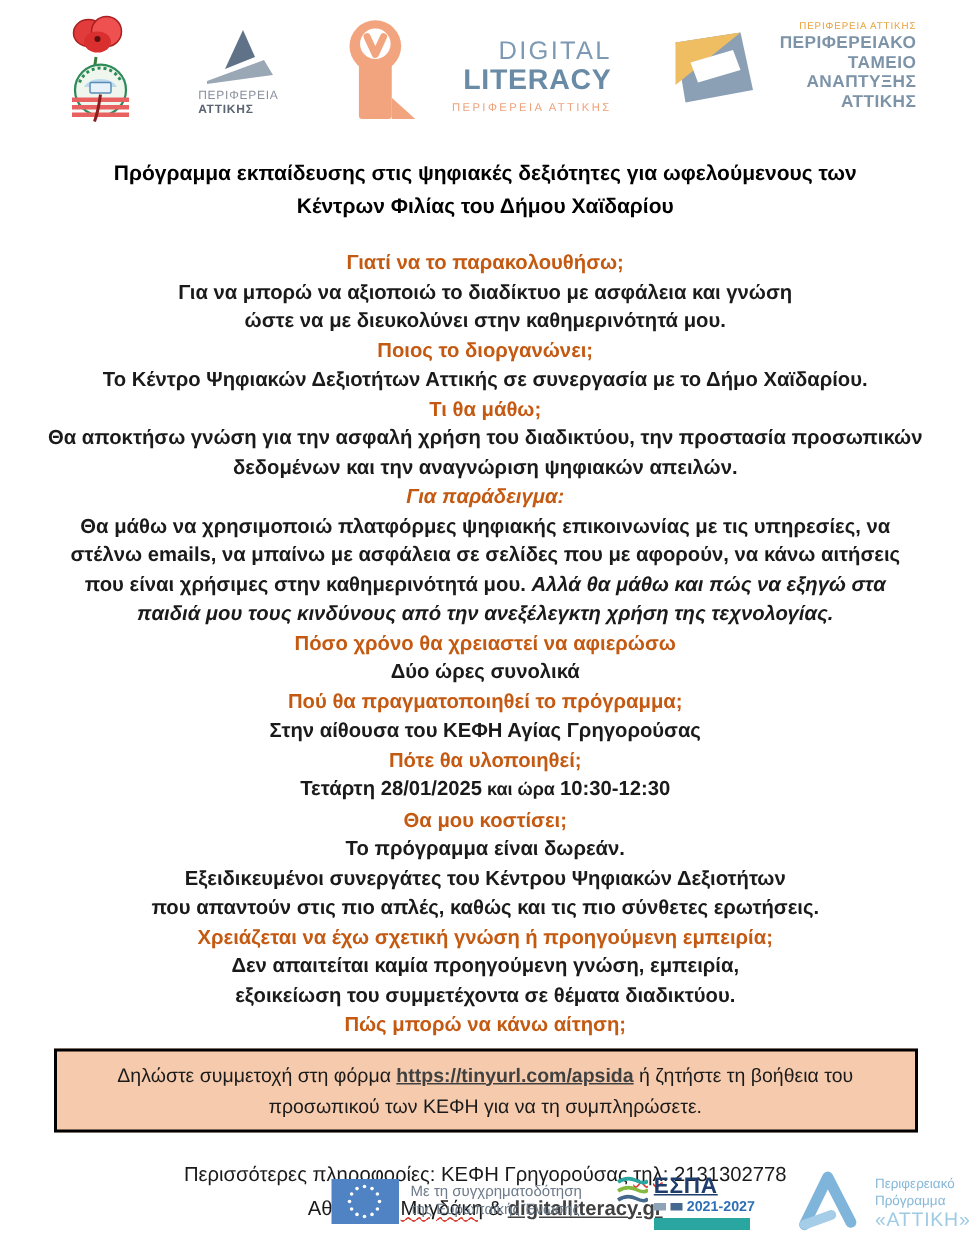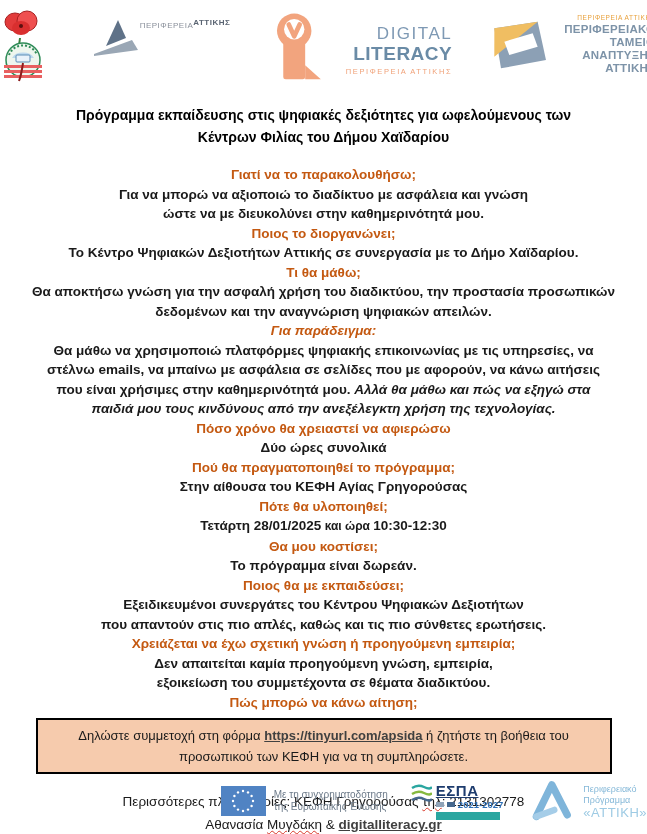--- a/index.html
+++ b/index.html
@@ -4,21 +4,21 @@
 <style>
   html,body{margin:0;padding:0;background:#fff;}
   .page{
     position:relative;width:647px;height:834px;margin:0 auto;background:#fff;
     font-family:"Liberation Sans","DejaVu Sans",sans-serif;color:#1a1a1a;overflow:hidden;
   }
   
   .logos-row{display:flex;justify-content:center;align-items:flex-start;gap:34px;padding-top:6px;height:86px;}
   .logo{display:flex;align-items:flex-start;text-align:right;}
   .logo-chaidari{margin-top:2px;}
-  .logo-attica{margin-top:12px;display:flex;align-items:flex-start;}
+  .logo-attica{margin-top:12px;display:flex;flex-direction:column;align-items:flex-start;}
   .logo-attica .txt1{font-size:8px;color:#8a909b;letter-spacing:.5px;margin-top:3px;}
   .logo-attica .txt2{font-size:8px;font-weight:bold;color:#5a6472;letter-spacing:.5px;}
   .logo-dl{margin-top:6px;display:flex;align-items:flex-start;gap:9px;}
   .logo-dl .dl-text{display:flex;flex-direction:column;margin-top:12px;}
   .dl-line1{font-size:17px;color:#7e99b4;letter-spacing:1.5px;}
   .dl-line2{font-size:19px;font-weight:bold;color:#6a8ba6;letter-spacing:.5px;line-height:20px;margin-left:18px;}
   .dl-line3{font-size:7.5px;color:#f0a178;letter-spacing:1.6px;margin-top:3px;}
   .logo-fund{margin-top:8px;display:flex;gap:8px;}
   .fund-text{display:flex;flex-direction:column;}
   .fund-small{font-size:6.5px;color:#e8a13d;letter-spacing:.6px;margin-bottom:2px;}
@@ -152,21 +152,20 @@
 
     <div class="h">Πού θα πραγματοποιηθεί το πρόγραμμα;</div>
     <div class="b">Στην αίθουσα του ΚΕΦΗ Αγίας Γρηγορούσας</div>
 
     <div class="h">Πότε θα υλοποιηθεί;</div>
     <div class="b"><span class="when-date">Τετάρτη 28/01/2025</span><span class="when-mid"> και ώρα </span><span class="when-time">10:30-12:30</span></div>
 
     <div class="h">Θα μου κοστίσει;</div>
     <div class="b">Το πρόγραμμα είναι δωρεάν.</div>
 
-    <div class="h">Ποιος θα με εκπαιδεύσει;</div>
     <div class="b">Εξειδικευμένοι συνεργάτες του Κέντρου Ψηφιακών Δεξιοτήτων
 που απαντούν στις πιο απλές, καθώς και τις πιο σύνθετες ερωτήσεις.</div>
 
     <div class="h">Χρειάζεται να έχω σχετική γνώση ή προηγούμενη εμπειρία;</div>
     <div class="b">Δεν απαιτείται καμία προηγούμενη γνώση, εμπειρία,
 εξοικείωση του συμμετέχοντα σε θέματα διαδικτύου.</div>
 
     <div class="h">Πώς μπορώ να κάνω αίτηση;</div>
 
     <div class="apply-box"><span>Δηλώστε συμμετοχή στη φόρμα </span><a class="lnk">https://tinyurl.com/apsida</a><span>  ή ζητήστε τη βοήθεια του

